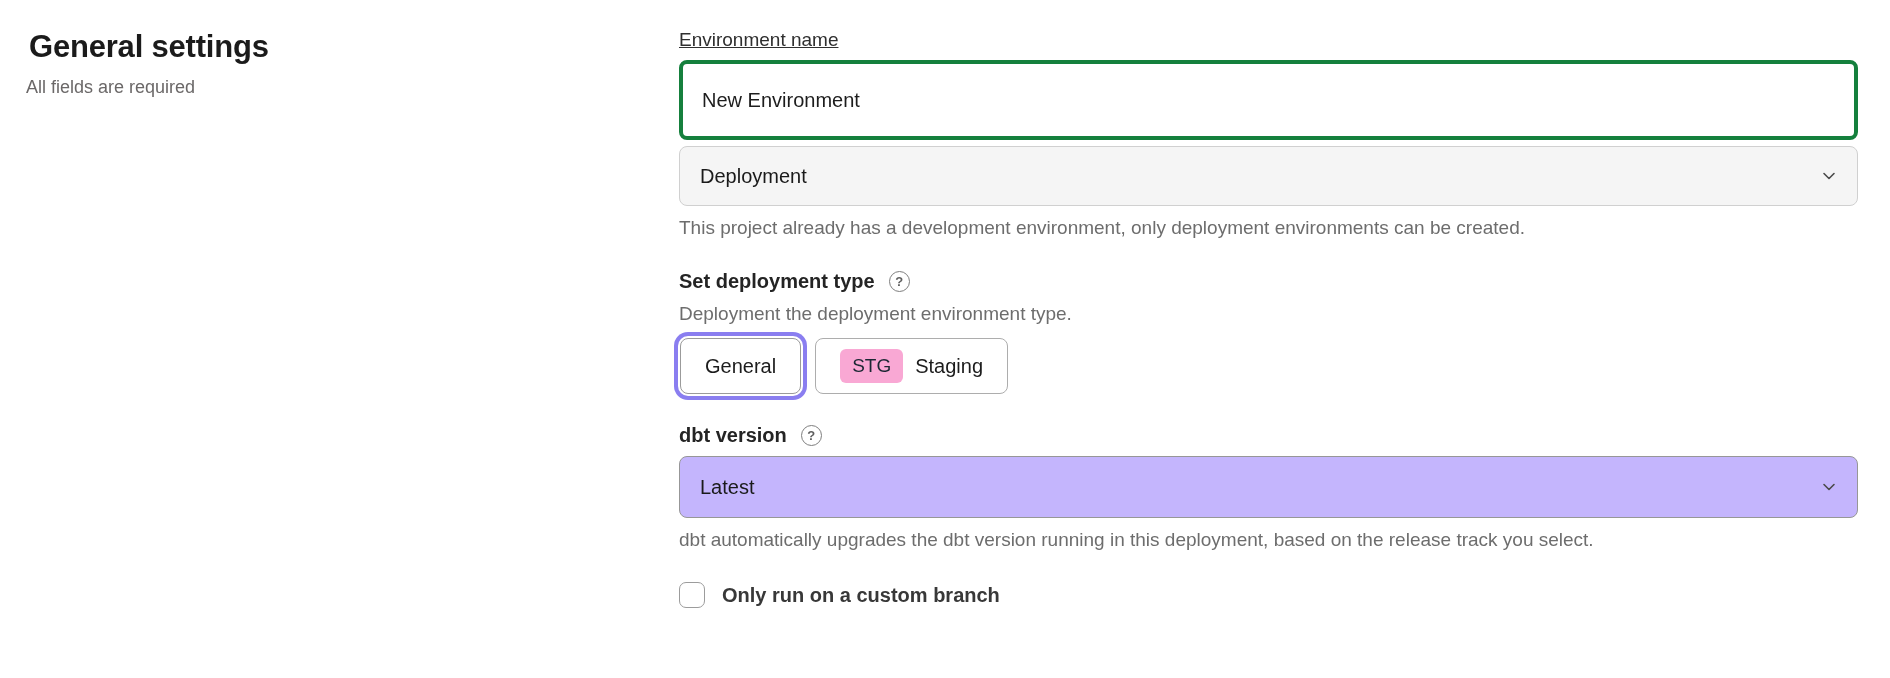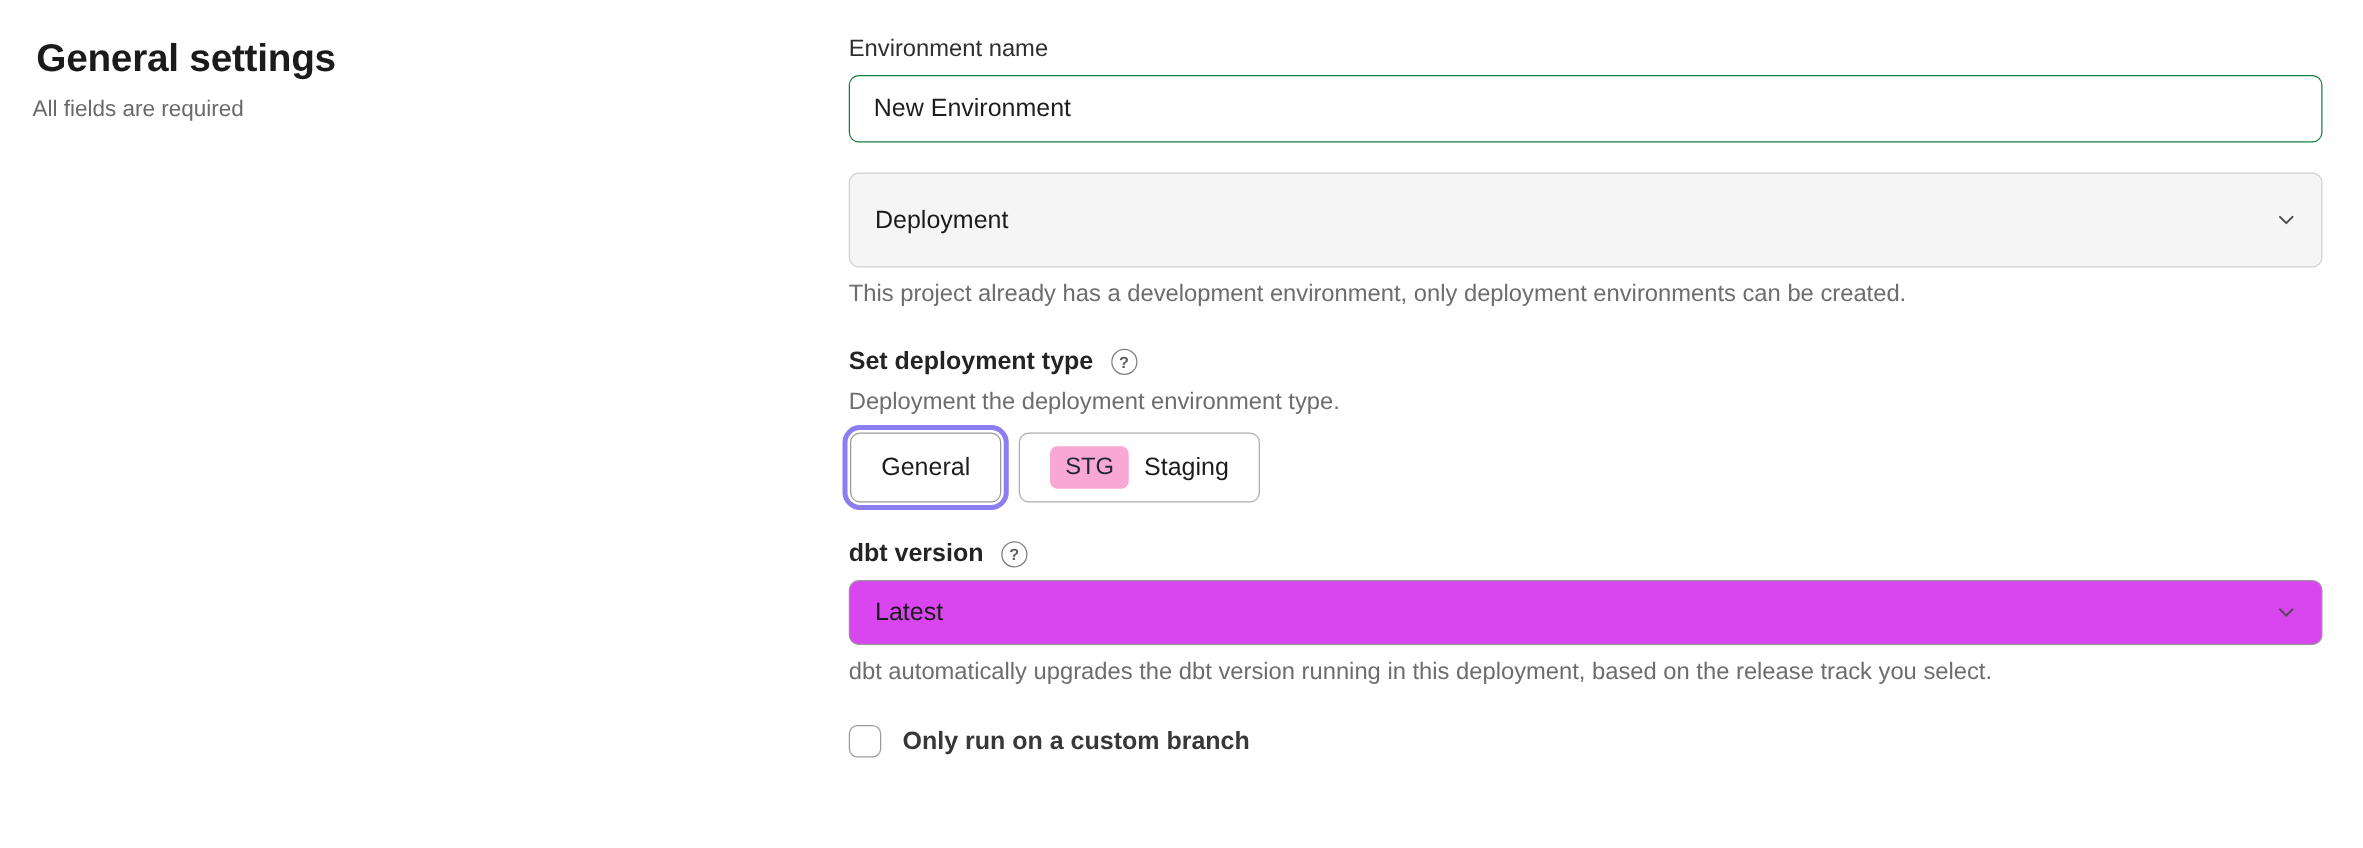--- a/index.html
+++ b/index.html
@@ -33,55 +33,56 @@
   }
 
   
   .form-col { display: flex; flex-direction: column; }
 
   .field-label {
     font-size: 19px;
     font-weight: 500;
     color: #2f2f2f;
     line-height: 24px;
+    text-decoration: underline;
   }
   .field-label.disabled { color: #b3b0b0; }
 
   .text-input {
     margin-top: 8px;
     width: 100%;
-    height: 54px;
-    border: 1px solid #15803d;
+    height: 80px;
+    border: 4px solid #15803d;
     border-radius: 8px;
     padding: 0 19px;
     font-family: "Liberation Sans", sans-serif;
     font-size: 20px;
     color: #1d1d1d;
     background: #ffffff;
     outline: none;
   }
 
   .select-box {
-    margin-top: 24px;
-    height: 76px;
+    margin-top: 6px;
+    height: 60px;
     border-radius: 8px;
     display: flex;
     align-items: center;
     justify-content: space-between;
     padding: 0 20px;
     cursor: pointer;
   }
   .select-box.disabled {
     background: #f5f5f5;
     border: 1px solid #d0d0d0;
   }
   .select-box.enabled {
     margin-top: 8px;
-    height: 52px;
-    background: #d946ef;
+    height: 62px;
+    background: #c4b5fd;
     border: 1px solid #979797;
   }
   .select-value {
     font-size: 20px;
     font-weight: 500;
     color: #1a1a1a;
   }
   .chevron { width: 16px; height: 16px; flex: 0 0 auto; }
 
   .helper-text {

